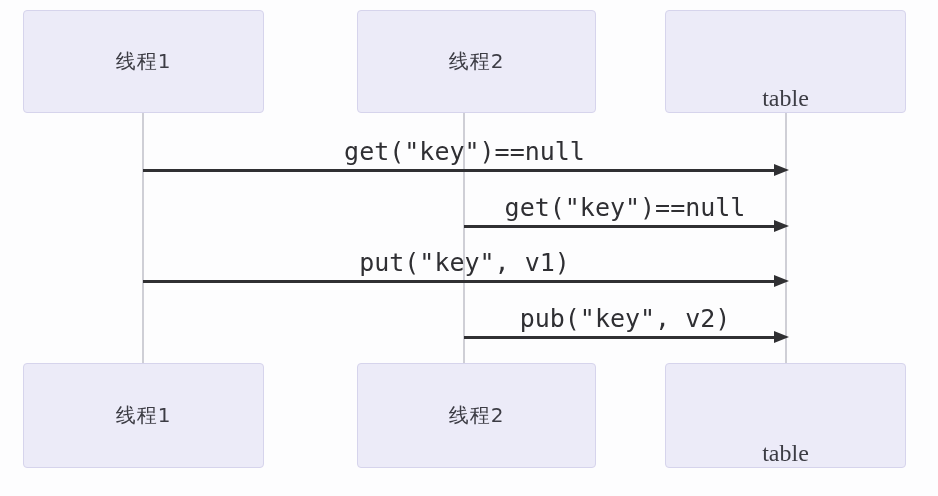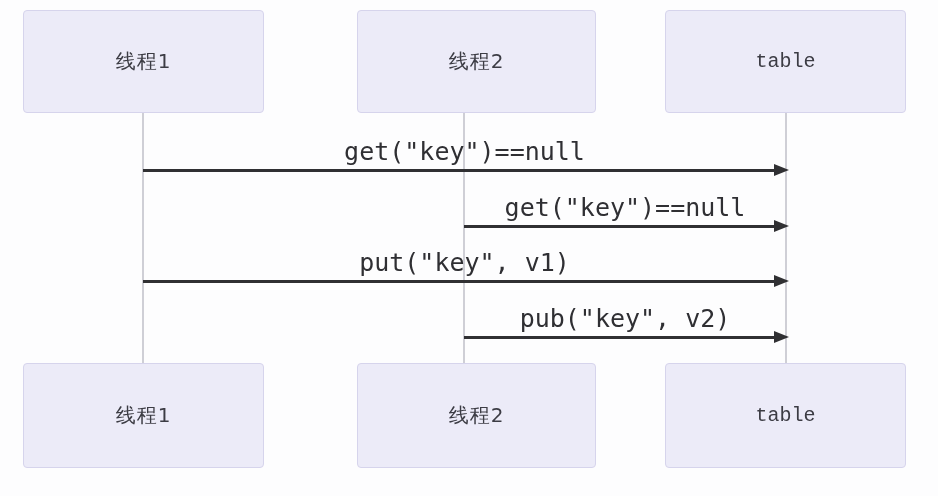--- a/index.html
+++ b/index.html
@@ -24,23 +24,24 @@
     border: 1.5px solid var(--actor_border, #D6D4EC);
     border-radius: 4px;
     display: flex;
     align-items: center;
     justify-content: center;
     color: var(--text, #3C3C44);
     font-size: 20px;
     letter-spacing: 1px;
   }
   .actor-box.mono {
-    font-family: Liberation Mono, monospace;
-    font-size: 20px;
+    font-family: Liberation Serif, serif;
+    font-size: 24px;
     letter-spacing: 0;
+    align-items: flex-end;
   }
   .top-row    { top: 10px;  height: 103px; }
   .bottom-row { top: 363px; height: 105px; }
   .col1 { left: 23px;  width: 241px; }
   .col2 { left: 357px; width: 239px; }
   .col3 { left: 665px; width: 241px; }
 
   
   .lifeline {
     position: absolute;

